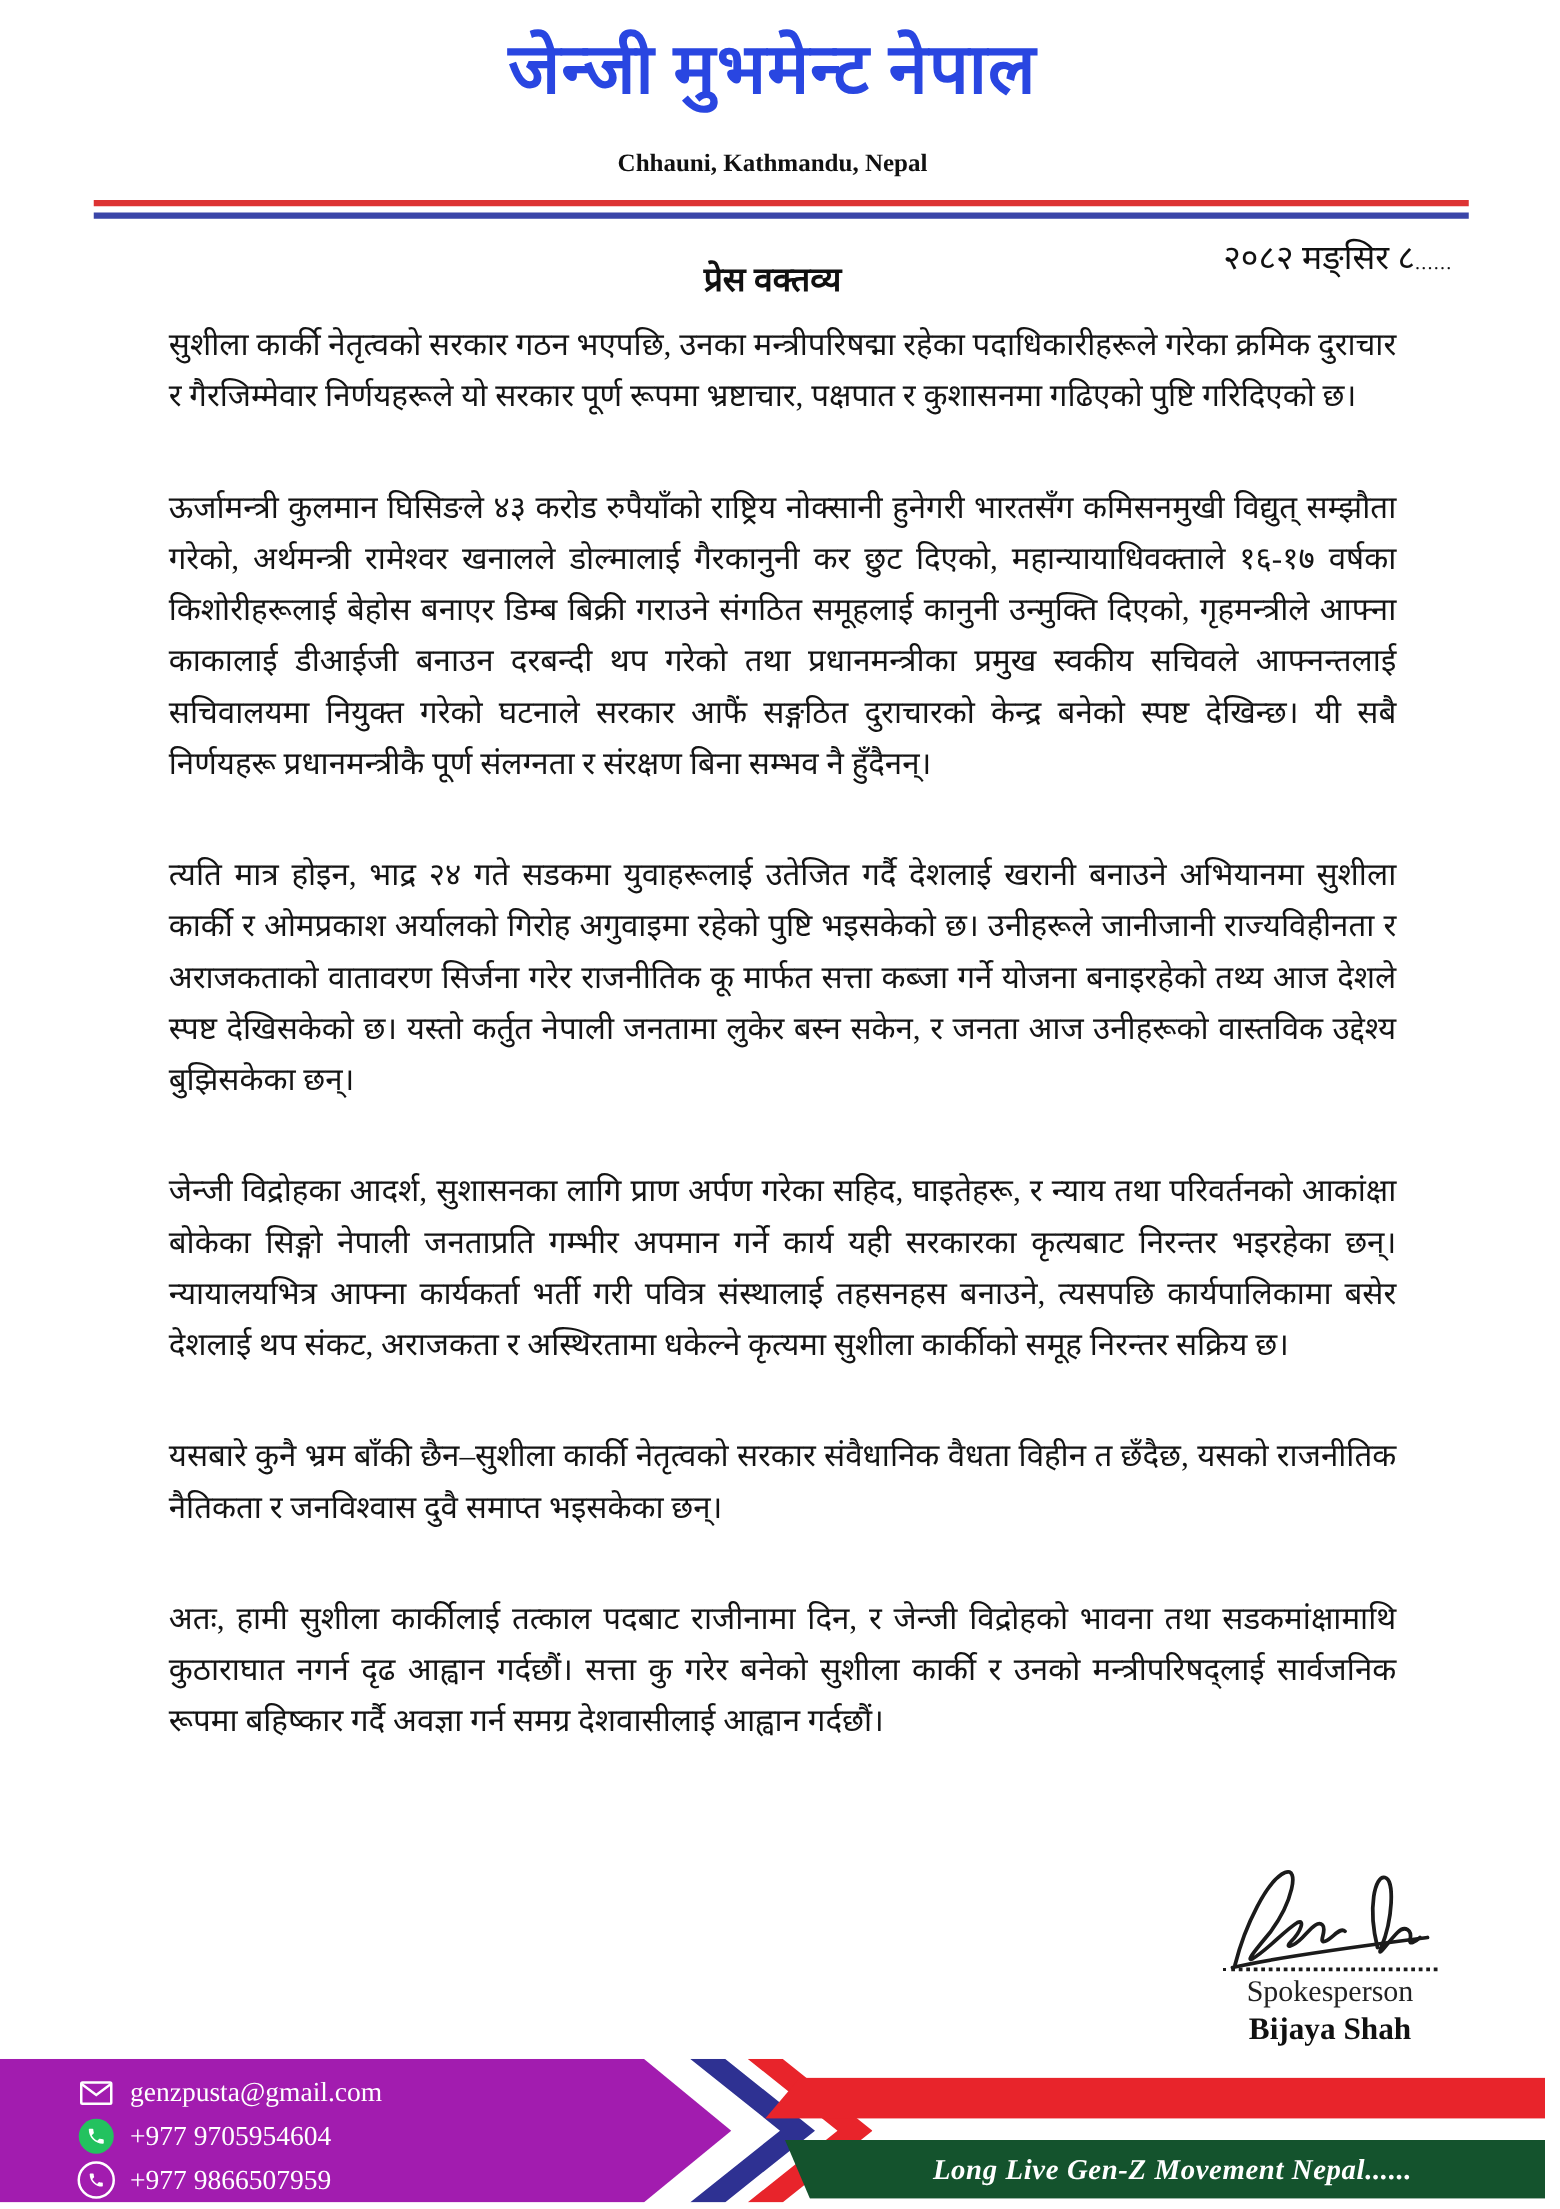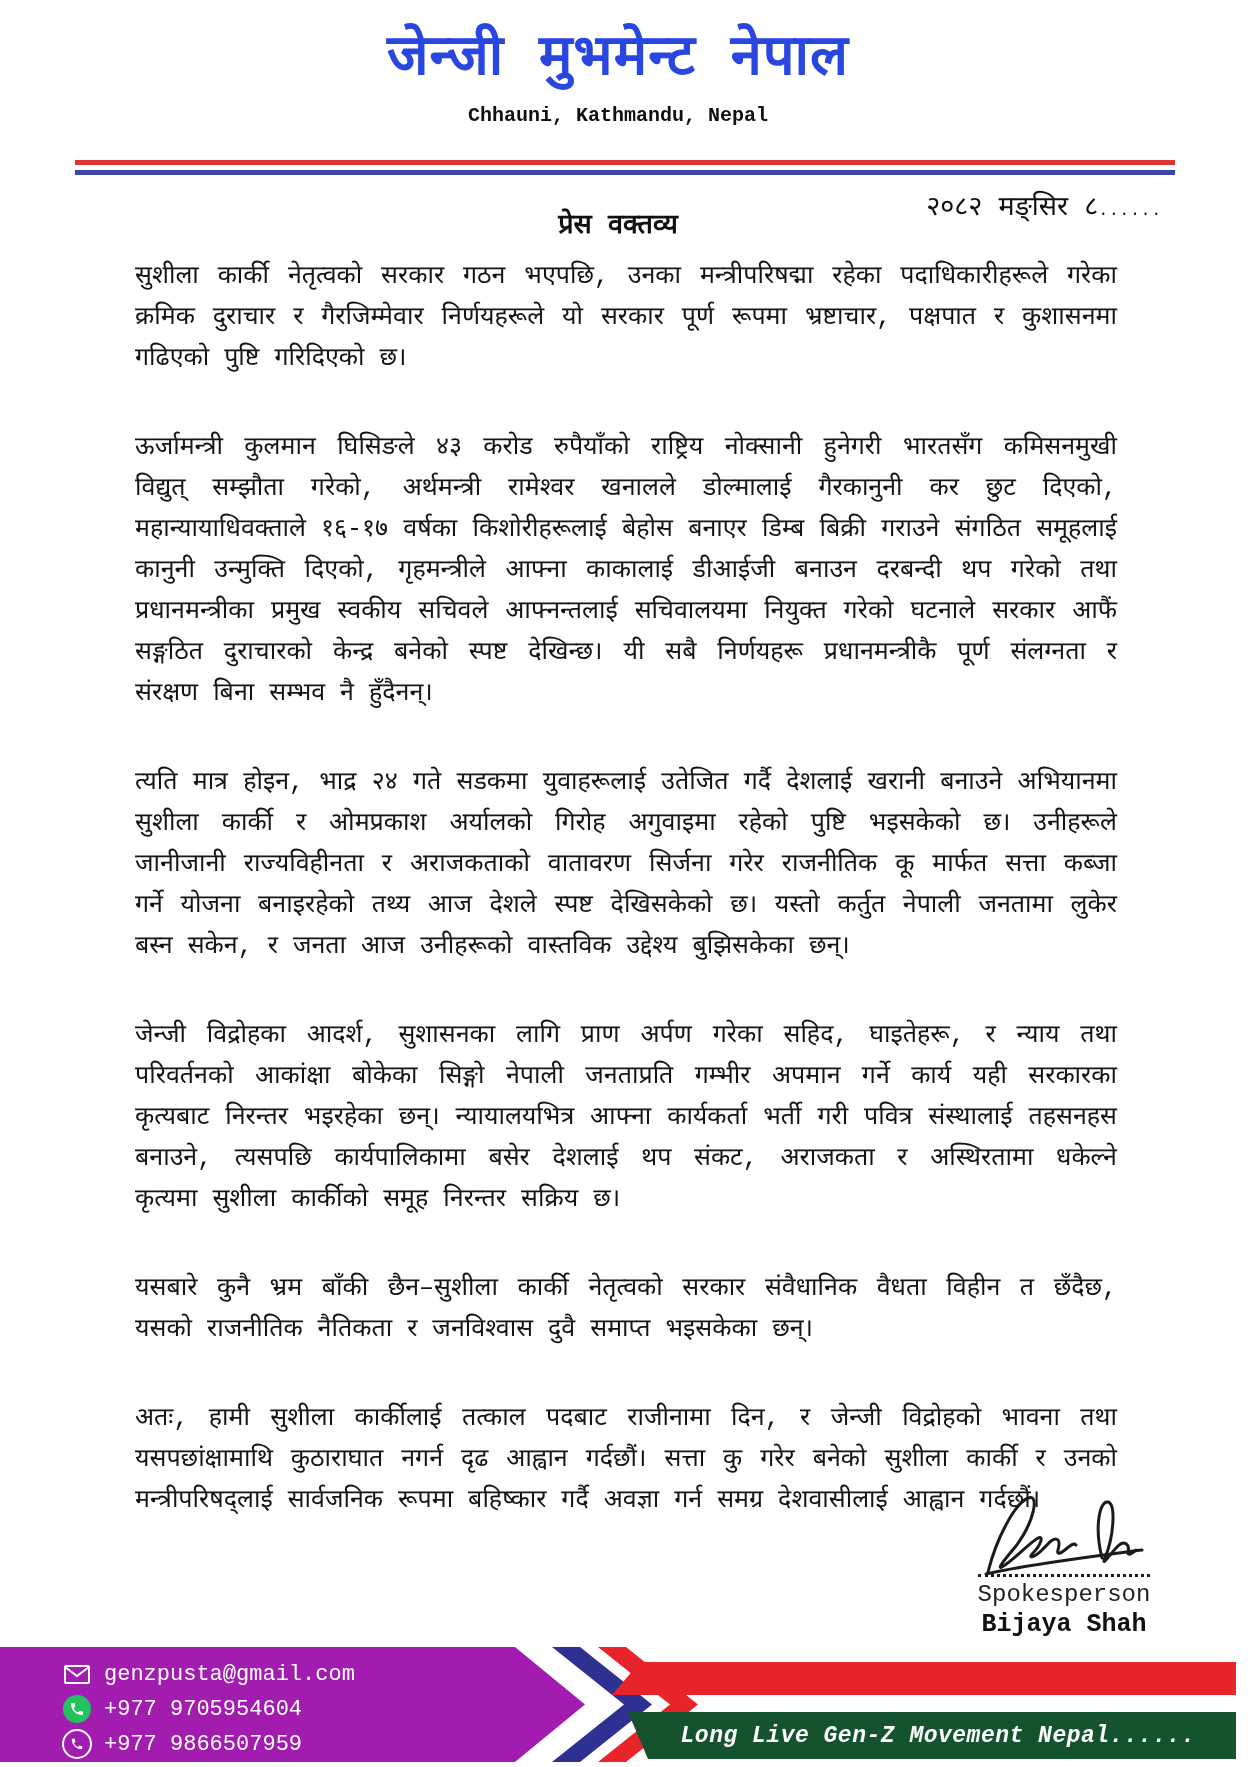--- a/index.html
+++ b/index.html
@@ -1,26 +1,26 @@
 <!DOCTYPE html>
 <html><head>
 <meta charset="utf-8">
 <style>
   html,body{margin:0;padding:0;background:#ffffff;}
   .page{
     position:relative;width:1236px;height:1767px;background:#ffffff;overflow:hidden;
-    font-family:Liberation Mono, monospace;color:#151515;
+    font-family:Liberation Serif, serif;color:#151515;
   }
   
   .org-title{
     position:absolute;top:14px;left:0;width:100%;text-align:center;
     font-size:56px;font-weight:800;color:#2946e1;letter-spacing:1px;
   }
   .org-address{
-    position:absolute;top:104px;left:0;width:100%;text-align:center;
+    position:absolute;top:120px;left:0;width:100%;text-align:center;
     font-size:20px;font-weight:700;color:#111;
   }
   .rule{position:absolute;left:75px;width:1100px;height:5px;}
   .rule-red{top:160px;background:#dd3333;}
   .rule-blue{top:170px;background:#3a45a8;}
   
   .date-line{
     position:absolute;top:186px;right:74px;font-size:27px;color:#111;
     font-weight:500;white-space:nowrap;
   }
@@ -86,21 +86,21 @@
 
   <div class="date-line"><span>२०८२ मङ्सिर ८</span><span class="date-dots">......</span></div>
   <div class="press-title">प्रेस वक्तव्य</div>
 
   <div class="body-text">
     <p>सुशीला कार्की नेतृत्वको सरकार गठन भएपछि, उनका मन्त्रीपरिषद्मा रहेका पदाधिकारीहरूले गरेका क्रमिक दुराचार र गैरजिम्मेवार निर्णयहरूले यो सरकार पूर्ण रूपमा भ्रष्टाचार, पक्षपात र कुशासनमा गढिएको पुष्टि गरिदिएको छ।</p>
     <p>ऊर्जामन्त्री कुलमान घिसिङले ४३ करोड रुपैयाँको राष्ट्रिय नोक्सानी हुनेगरी भारतसँग कमिसनमुखी विद्युत् सम्झौता गरेको, अर्थमन्त्री रामेश्वर खनालले डोल्मालाई गैरकानुनी कर छुट दिएको, महान्यायाधिवक्ताले १६-१७ वर्षका किशोरीहरूलाई बेहोस बनाएर डिम्ब बिक्री गराउने संगठित समूहलाई कानुनी उन्मुक्ति दिएको, गृहमन्त्रीले आफ्ना काकालाई डीआईजी बनाउन दरबन्दी थप गरेको तथा प्रधानमन्त्रीका प्रमुख स्वकीय सचिवले आफ्नन्तलाई सचिवालयमा नियुक्त गरेको घटनाले सरकार आफैं सङ्गठित दुराचारको केन्द्र बनेको स्पष्ट देखिन्छ। यी सबै निर्णयहरू प्रधानमन्त्रीकै पूर्ण संलग्नता र संरक्षण बिना सम्भव नै हुँदैनन्।</p>
     <p>त्यति मात्र होइन, भाद्र २४ गते सडकमा युवाहरूलाई उतेजित गर्दै देशलाई खरानी बनाउने अभियानमा सुशीला कार्की र ओमप्रकाश अर्यालको गिरोह अगुवाइमा रहेको पुष्टि भइसकेको छ। उनीहरूले जानीजानी राज्यविहीनता र अराजकताको वातावरण सिर्जना गरेर राजनीतिक कू मार्फत सत्ता कब्जा गर्ने योजना बनाइरहेको तथ्य आज देशले स्पष्ट देखिसकेको छ। यस्तो कर्तुत नेपाली जनतामा लुकेर बस्न सकेन, र जनता आज उनीहरूको वास्तविक उद्देश्य बुझिसकेका छन्।</p>
     <p>जेन्जी विद्रोहका आदर्श, सुशासनका लागि प्राण अर्पण गरेका सहिद, घाइतेहरू, र न्याय तथा परिवर्तनको आकांक्षा बोकेका सिङ्गो नेपाली जनताप्रति गम्भीर अपमान गर्ने कार्य यही सरकारका कृत्यबाट निरन्तर भइरहेका छन्। न्यायालयभित्र आफ्ना कार्यकर्ता भर्ती गरी पवित्र संस्थालाई तहसनहस बनाउने, त्यसपछि कार्यपालिकामा बसेर देशलाई थप संकट, अराजकता र अस्थिरतामा धकेल्ने कृत्यमा सुशीला कार्कीको समूह निरन्तर सक्रिय छ।</p>
     <p>यसबारे कुनै भ्रम बाँकी छैन–सुशीला कार्की नेतृत्वको सरकार संवैधानिक वैधता विहीन त छँदैछ, यसको राजनीतिक नैतिकता र जनविश्वास दुवै समाप्त भइसकेका छन्।</p>
-    <p>अतः, हामी सुशीला कार्कीलाई तत्काल पदबाट राजीनामा दिन, र जेन्जी विद्रोहको भावना तथा यसपछांक्षामाथि कुठाराघात नगर्न दृढ आह्वान गर्दछौं। सत्ता कु गरेर बनेको सुशीला कार्की र उनको मन्त्रीपरिषद्लाई सार्वजनिक रूपमा बहिष्कार गर्दै अवज्ञा गर्न समग्र देशवासीलाई आह्वान गर्दछौं।</p>
+    <p>अतः, हामी सुशीला कार्कीलाई तत्काल पदबाट राजीनामा दिन, र जेन्जी विद्रोहको भावना तथा सडकमांक्षामाथि कुठाराघात नगर्न दृढ आह्वान गर्दछौं। सत्ता कु गरेर बनेको सुशीला कार्की र उनको मन्त्रीपरिषद्लाई सार्वजनिक रूपमा बहिष्कार गर्दै अवज्ञा गर्न समग्र देशवासीलाई आह्वान गर्दछौं।</p>
   </div>
 
   <div class="sig-block">
     <svg class="sig-svg" width="172" height="88" viewBox="0 0 172 88">
       <g fill="none" stroke="#1b1b1b" stroke-width="3" stroke-linecap="round">
         <path d="M10 80 C18 48 36 12 50 6 C62 1 56 30 38 54 C28 66 18 78 24 75 C36 68 50 52 60 46 C66 43 63 53 55 61 C49 67 56 66 64 58 C70 52 76 44 80 48 C84 52 76 63 82 61 C88 59 94 49 98 53"></path>
         <path d="M124 66 C116 34 122 8 130 10 C138 12 136 44 127 66 C123 76 132 62 140 54 C146 48 152 52 150 60 C149 64 154 62 158 58"></path>
         <path d="M8 82 C52 72 118 64 164 58"></path>
       </g>
     </svg>

